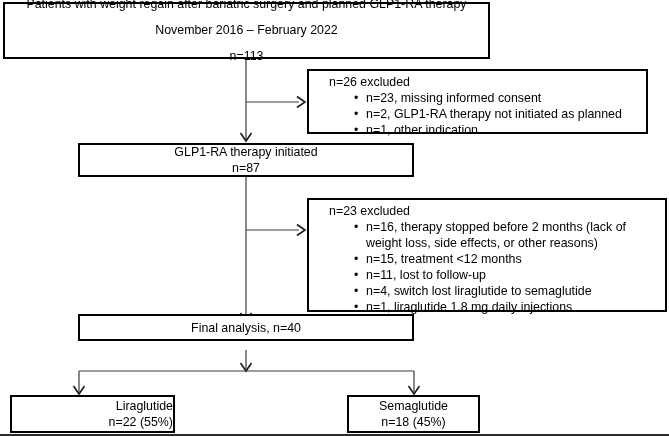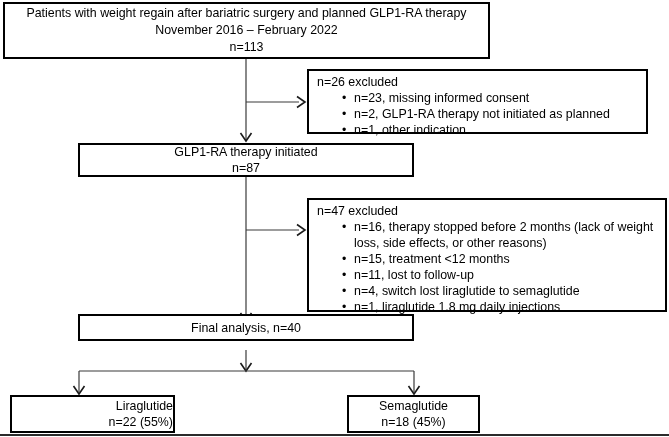--- a/index.html
+++ b/index.html
@@ -10,28 +10,28 @@
   }
   .box{
     position:absolute;background:#ffffff;border:2px solid #000;
     box-sizing:border-box;
   }
   .center{
     display:flex;flex-direction:column;justify-content:center;
     text-align:center;line-height:16px;
   }
   .line{white-space:nowrap;}
-  .box-enrollment{left:3px;top:2px;width:487px;height:57px;line-height:17px;}
+  .box-enrollment{left:3px;top:2px;width:487px;height:57px;line-height:17px;gap:9px;}
   .box-excl1{left:307px;top:69px;width:341px;height:65px;}
   .box-initiated{left:78px;top:143px;width:336px;height:34px;}
   .box-excl2{left:307px;top:198px;width:360px;height:114px;}
   .box-final{left:78px;top:314px;width:336px;height:27px;}
   .box-lira{left:10px;top:395px;width:165px;height:38px;align-items:flex-end;}
   .box-sema{left:347px;top:395px;width:133px;height:38px;}
-  .excl{padding:3px 5px 2px 8px;line-height:16px;}
+  .excl{padding:3px 5px 2px 20px;line-height:16px;}
   .excl ul{margin:0;padding:0;list-style:none;}
   .excl li{position:relative;padding-left:37px;}
   .excl li::before{content:"\2022";position:absolute;left:25px;top:0;}
   .connectors{position:absolute;left:0;top:0;width:669px;height:437px;}
   .connectors line{stroke:#3a3a3a;stroke-width:1.2;}
   .connectors path{stroke:#1a1a1a;stroke-width:1.6;fill:none;}
   .bottom-rule{position:absolute;left:0;top:434px;width:669px;height:2px;background:#2b2b2b;}
 </style>
 </head>
 <body>
@@ -75,21 +75,21 @@
       <li>n=1, other indication</li>
     </ul>
   </div>
 
   <div class="box box-initiated center">
     <div class="line">GLP1-RA therapy initiated</div>
     <div class="line">n=87</div>
   </div>
 
   <div class="box box-excl2 excl">
-    <div>n=47 excluded</div>
+    <div>n=23 excluded</div>
     <ul>
       <li>n=16, therapy stopped before 2 months (lack of weight loss, side effects, or other reasons)</li>
       <li>n=15, treatment &lt;12 months</li>
       <li>n=11, lost to follow-up</li>
       <li>n=4, switch lost liraglutide to semaglutide</li>
       <li>n=1, liraglutide 1.8 mg daily injections</li>
     </ul>
   </div>
 
   <div class="box box-final center">

